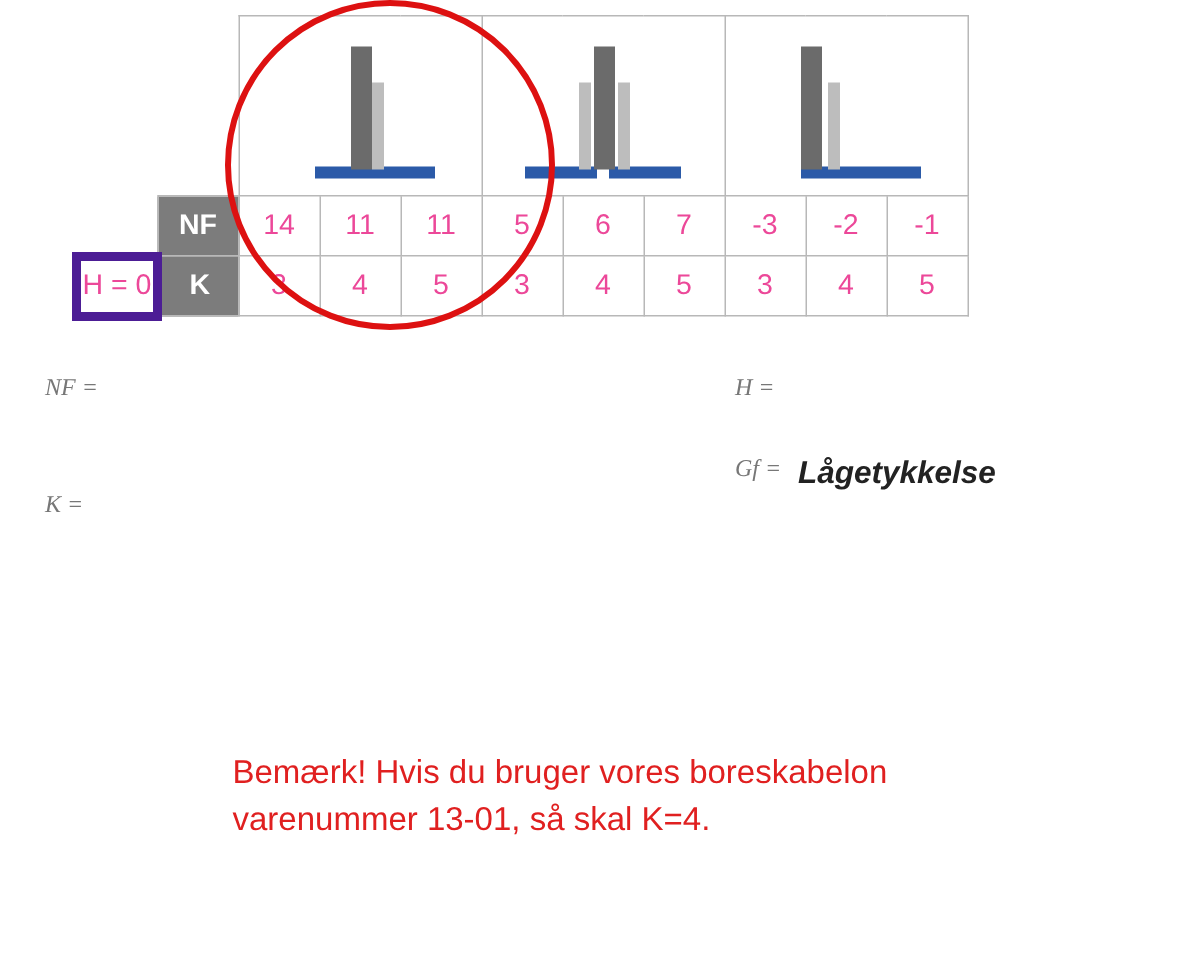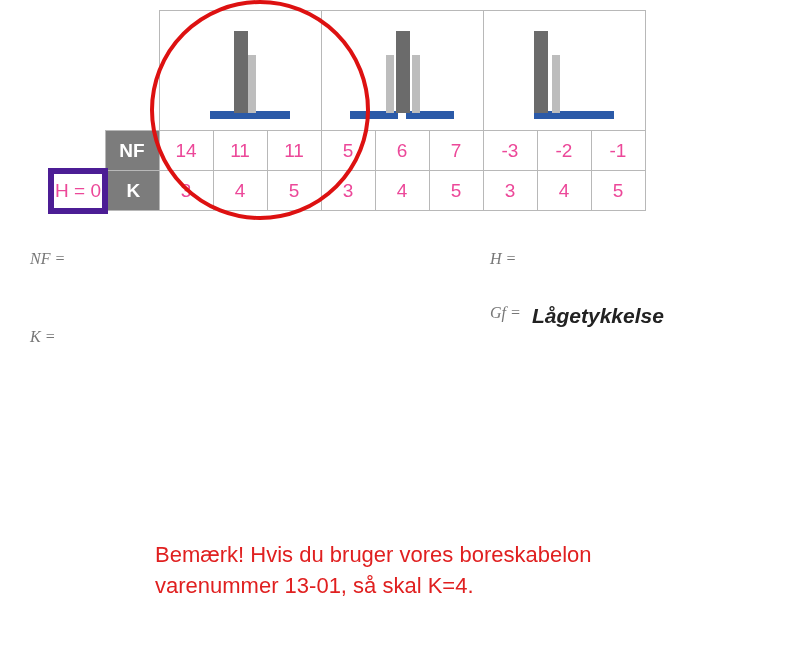--- a/index.html
+++ b/index.html
@@ -15,21 +15,21 @@
   td.noborder { border: none; background: transparent; }
   .circle { position: absolute; left: 150px; top: 0px; width: 220px; height: 220px; border: 4px solid #d11; border-radius: 50%; pointer-events: none; }
   .legend { position: absolute; left: 30px; top: 250px; width: 740px; font-style: italic; }
   .row { display: flex; align-items: flex-start; margin-bottom: 36px; }
   .lbl { font-size: 16px; color: #777; width: 52px; flex: none; font-family: Georgia, serif; }
   .val { font-size: 21px; color: #222; flex: 1; }
   .col2 .lbl { width: 42px; }
   .col1 { flex: 1; display: flex; align-items: flex-start; }
   .col2 { flex: 0 0 280px; display: flex; align-items: flex-start; }
   .bold { font-weight: 700; }
-  .note { position: absolute; left: 155px; top: 500px; width: 520px; font-size: 22px; color: #e02020; line-height: 1.4; margin-top: 40px; }
+  .note { position: absolute; left: 155px; top: 500px; width: 520px; font-size: 22px; color: #e02020; line-height: 1.4; }
 </style>
 </head>
 <body>
 
 <div class="wrap">
 
   <div class="table-area">
     <table>
 
       <tbody>

